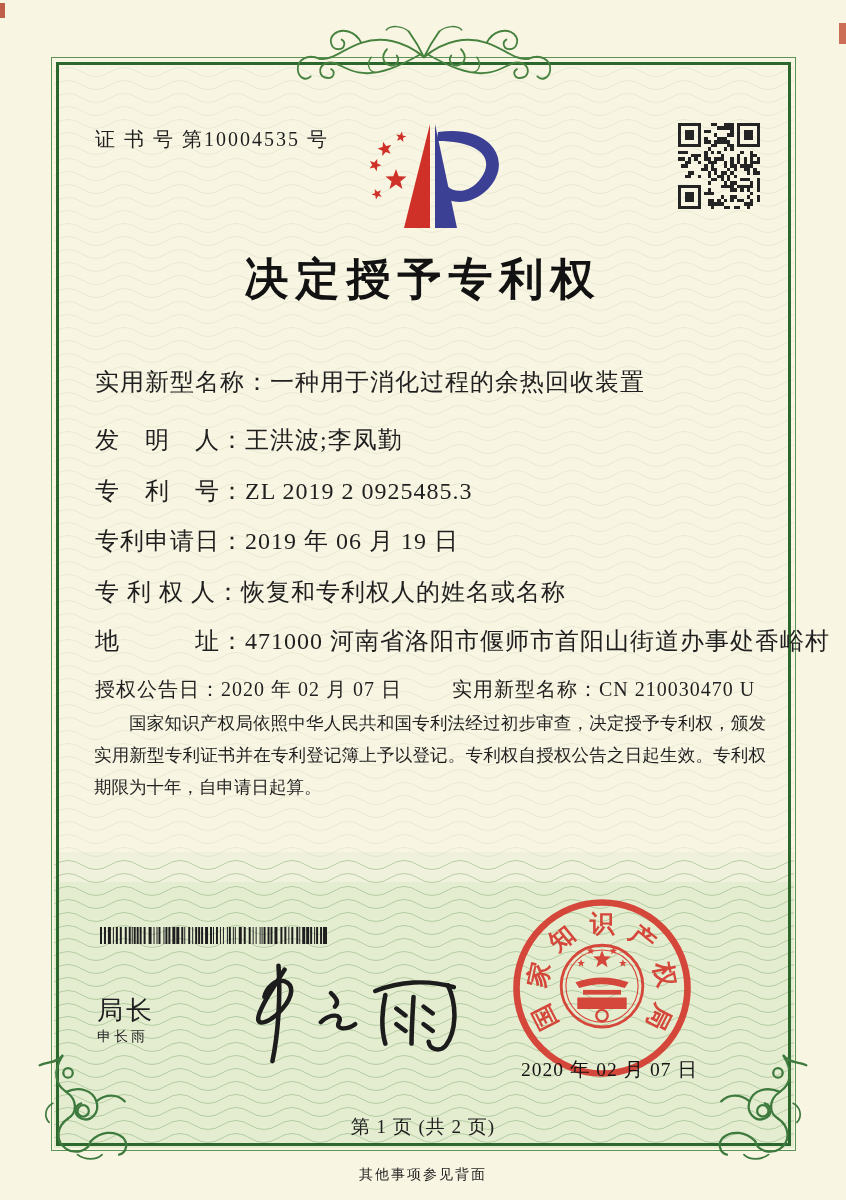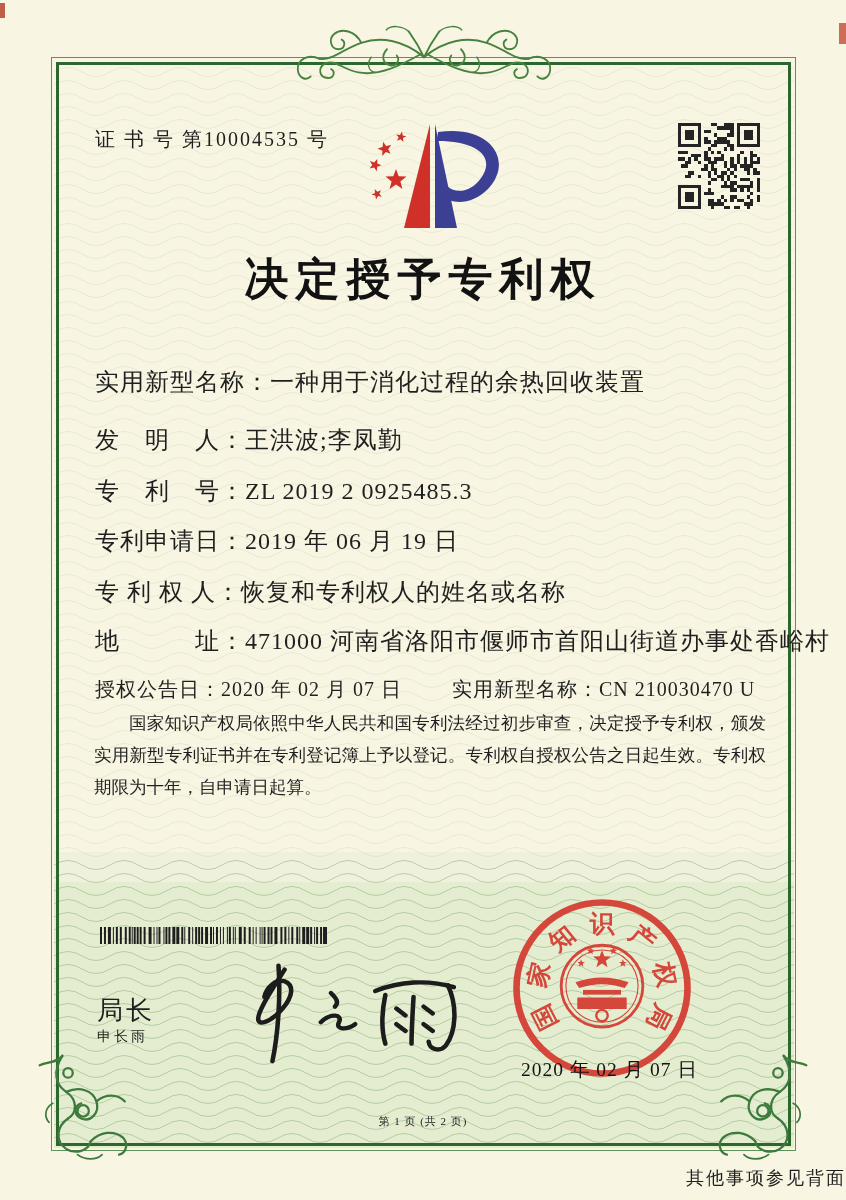--- a/index.html
+++ b/index.html
@@ -41,23 +41,23 @@
 
   .barcode{left:100px;top:927px;width:228px;height:17px;z-index:3}
 
   .director{left:97px;top:993px;font-size:26px;letter-spacing:3px;z-index:3}
   .director-name{left:97px;top:1028px;font-size:14px;letter-spacing:3px;z-index:3}
   .signature{left:212px;top:956px;width:262px;height:112px;z-index:3}
 
   .seal{left:507px;top:893px;width:190px;height:190px;z-index:4;opacity:.92}
   .seal-date{left:521px;top:1056px;font-size:19.5px;letter-spacing:1px;color:#141414;z-index:5}
 
-  .page-indicator{left:0;top:1114px;width:100%;text-align:center;font-size:11px;
+  .page-indicator{left:0;top:1114px;width:100%;text-align:center;font-size:19px;
                   letter-spacing:1px;z-index:3}
-  .back-note{left:0;top:1166px;width:100%;text-align:right;font-size:18px;
+  .back-note{left:0;top:1166px;width:100%;text-align:center;font-size:14px;
              letter-spacing:2px;z-index:3}
 </style>
 </head>
 <body>
 
 <div class="page">
 
   <svg class="abs waves" id="waves-svg" viewBox="0 0 740 1086" preserveAspectRatio="none">
     <rect x="0" y="790" width="740" height="296" fill="#e3edd2" opacity=".45"></rect>
     <rect x="0" y="820" width="740" height="266" fill="#dde9c9" opacity=".55"></rect>

